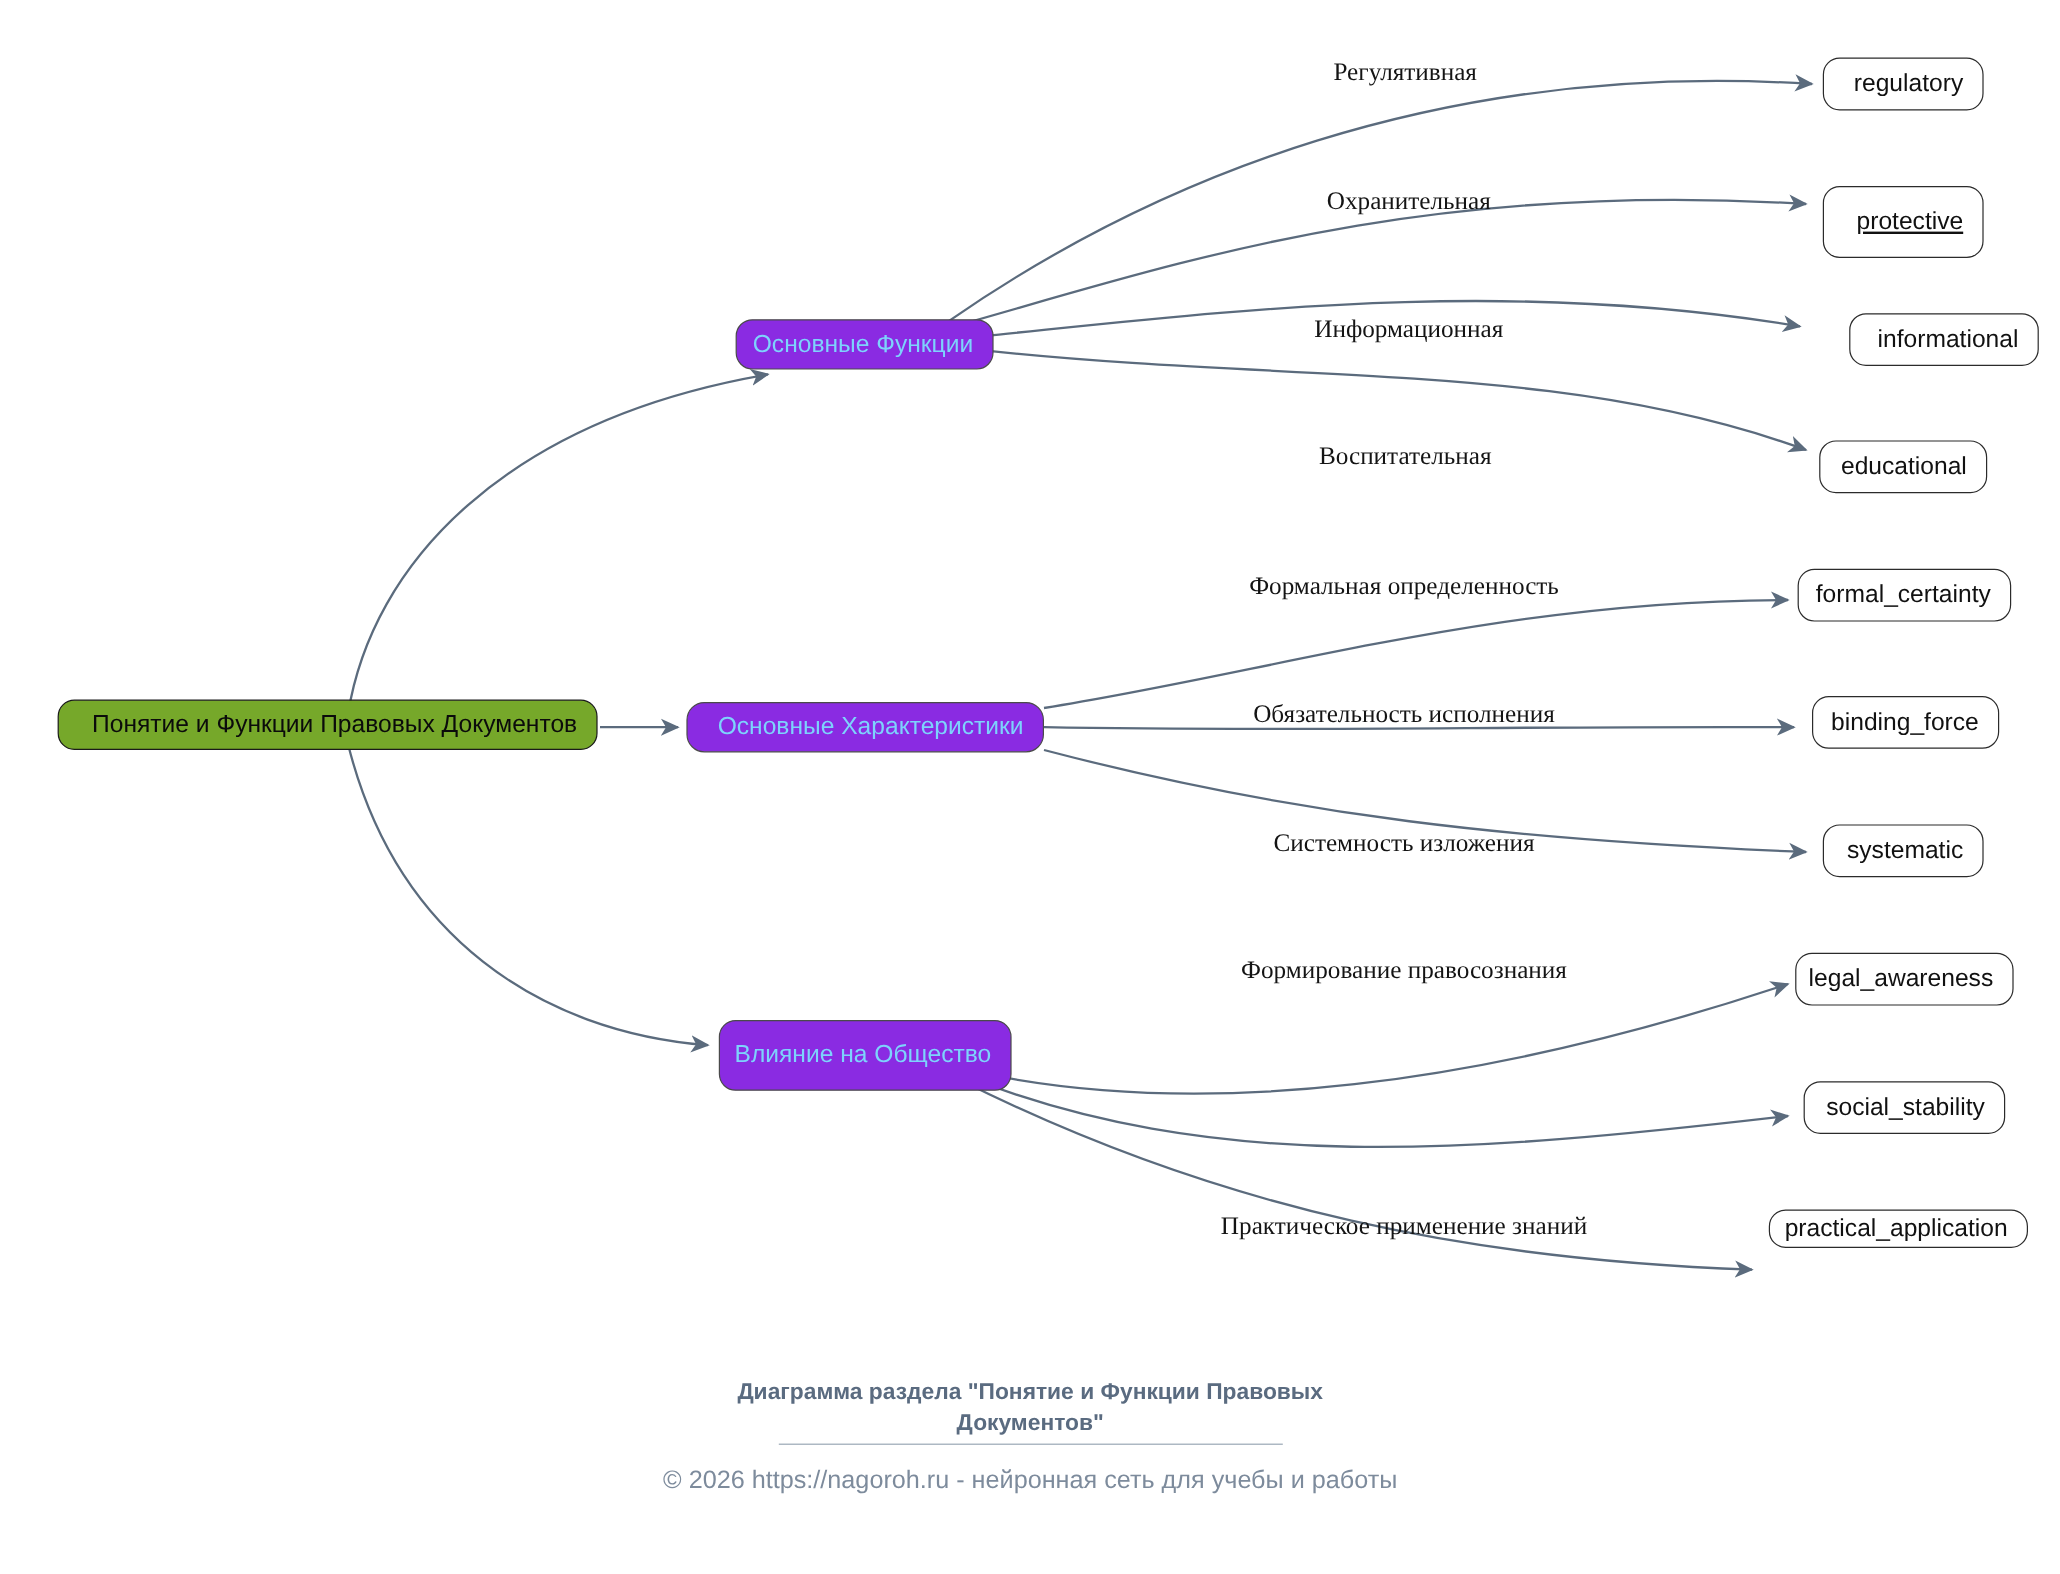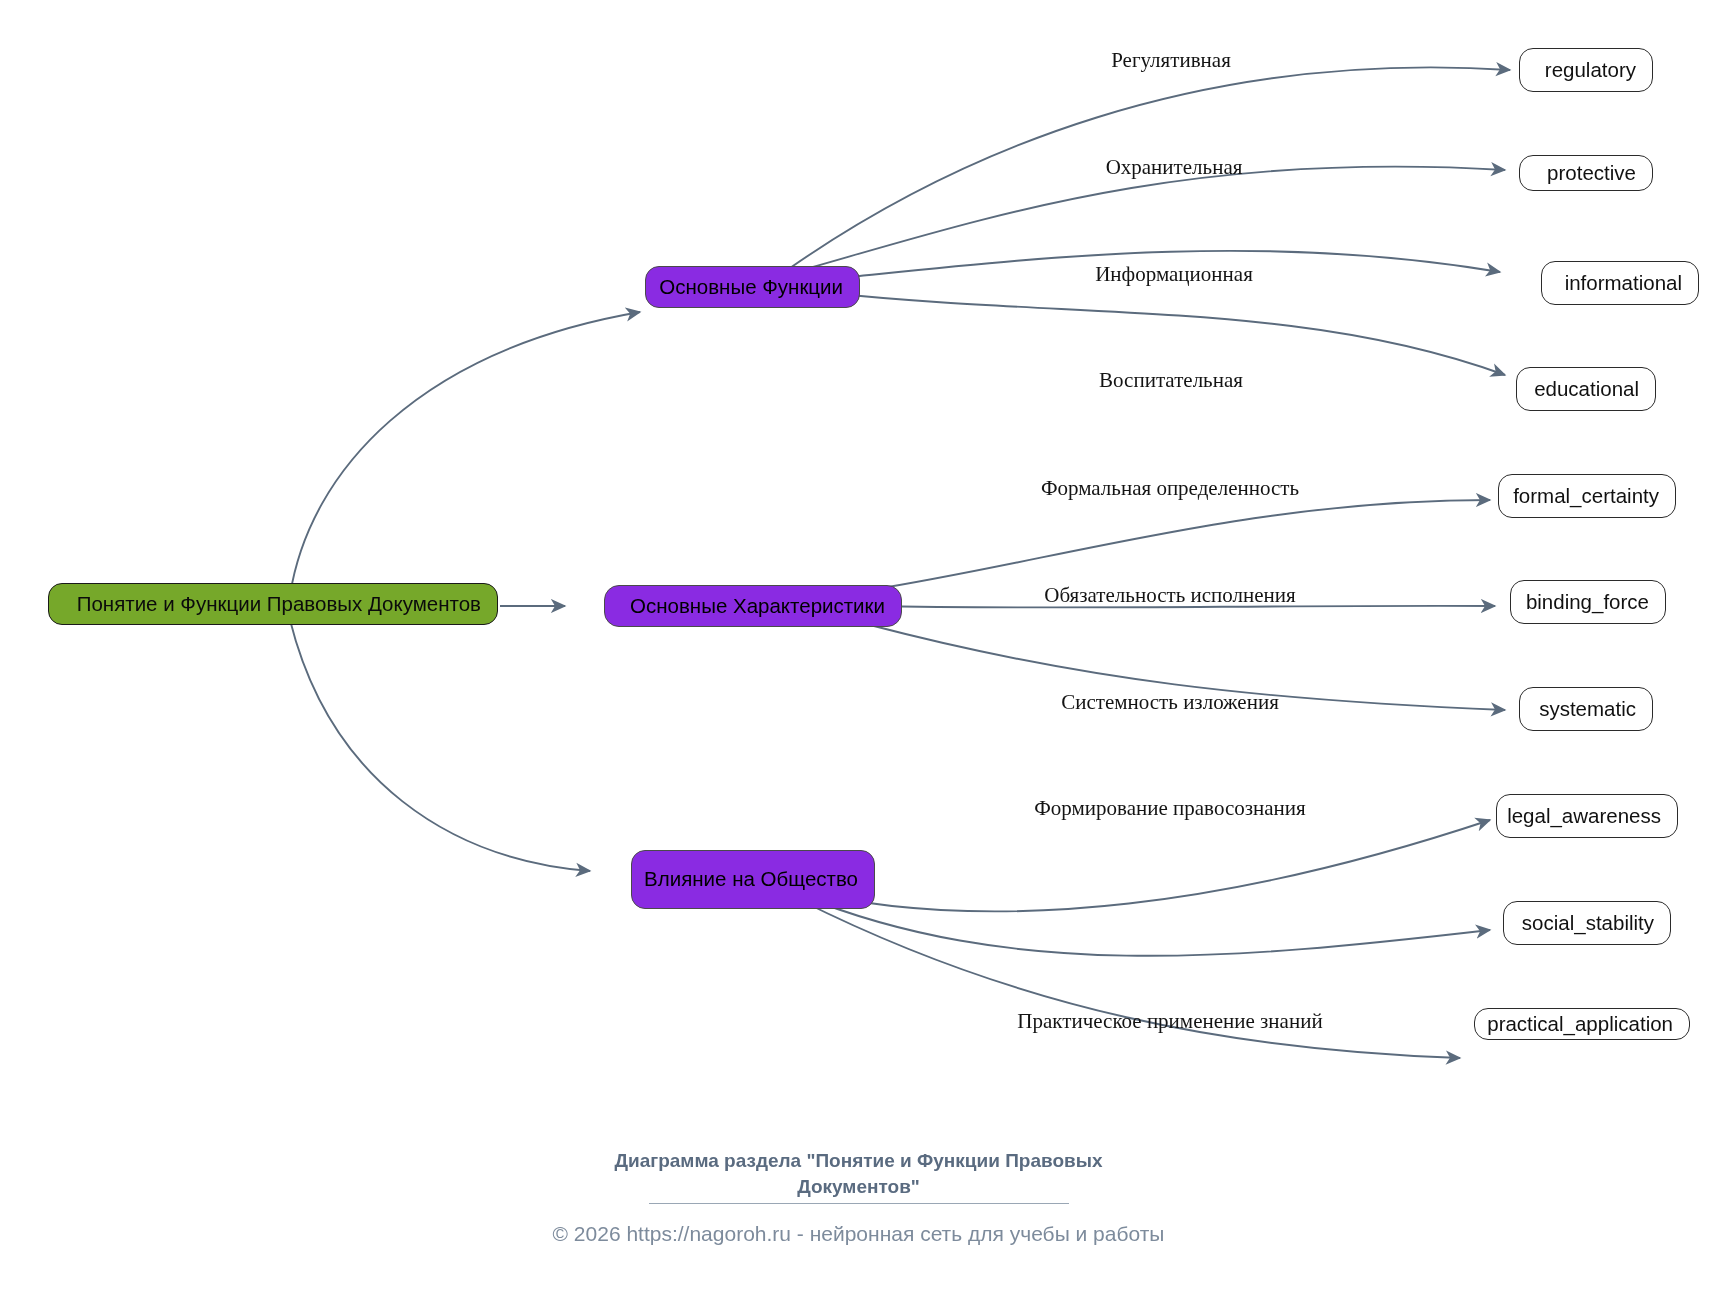--- a/index.html
+++ b/index.html
@@ -37,24 +37,23 @@
   .node-root {
     background: #76a82a;
     border: 1.6px solid #1a1a1a;
     color: #0b0b0b;
     font-size: 20.5px;
     padding: 0 16px;
   }
   .node-cat {
     background: #8a2be2;
     border: 1.6px solid #4a4a4a;
-    color: #000000;
+    color: #7dd3fc;
     font-size: 20.5px;
     padding: 0 16px;
-    margin-left: 32px;
   }
   .node-leaf {
     background: #ffffff;
     border: 1.6px solid #2b2b2b;
     color: #111111;
     font-size: 20.5px;
     padding: 0 16px;
   }
   .edge-label {
     position: absolute;
@@ -140,21 +139,21 @@
     <span>Основные Характеристики</span>
   </div>
 
   <div class="node node-cat" style="left:599px; top:850px; width:244px; height:59px;">
     <span>Влияние на Общество</span>
   </div>
 
   <div class="node node-leaf" style="left:1519px; top:48px; width:134px; height:44px;">
     <span>regulatory</span>
   </div>
-  <div class="node node-leaf" style="left:1519px; top:155px; width:134px; height:36px;">
+  <div class="node node-leaf" style="left:1519px; top:155px; width:134px; height:60px;text-decoration:underline;">
     <span>protective</span>
   </div>
   <div class="node node-leaf" style="left:1507px; top:261px; width:158px; height:44px;margin-left:34px;">
     <span>informational</span>
   </div>
   <div class="node node-leaf" style="left:1516px; top:367px; width:140px; height:44px;">
     <span>educational</span>
   </div>
 
   <div class="node node-leaf" style="left:1498px; top:474px; width:178px; height:44px;">

